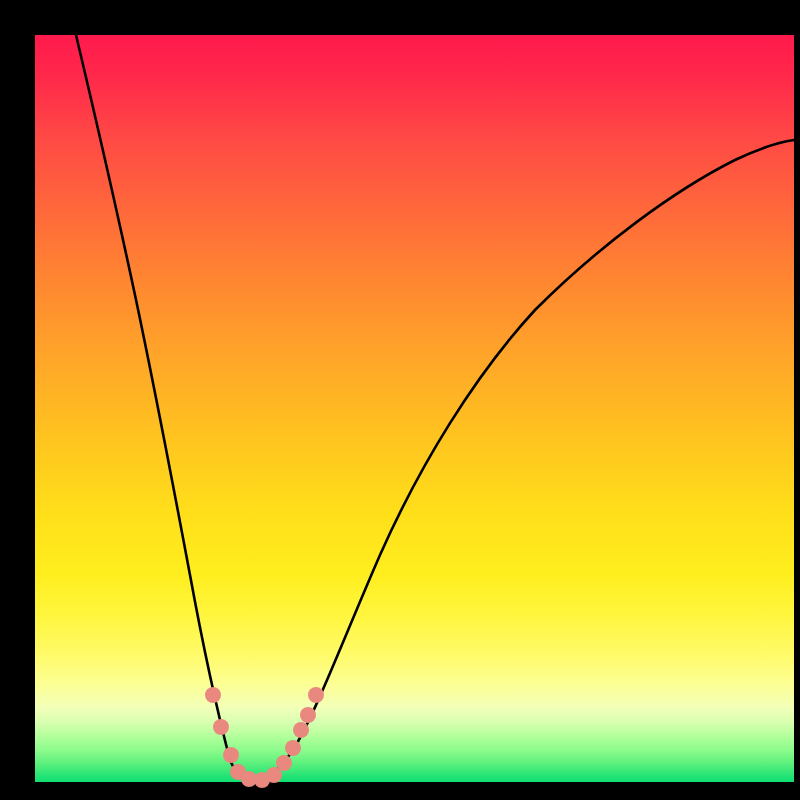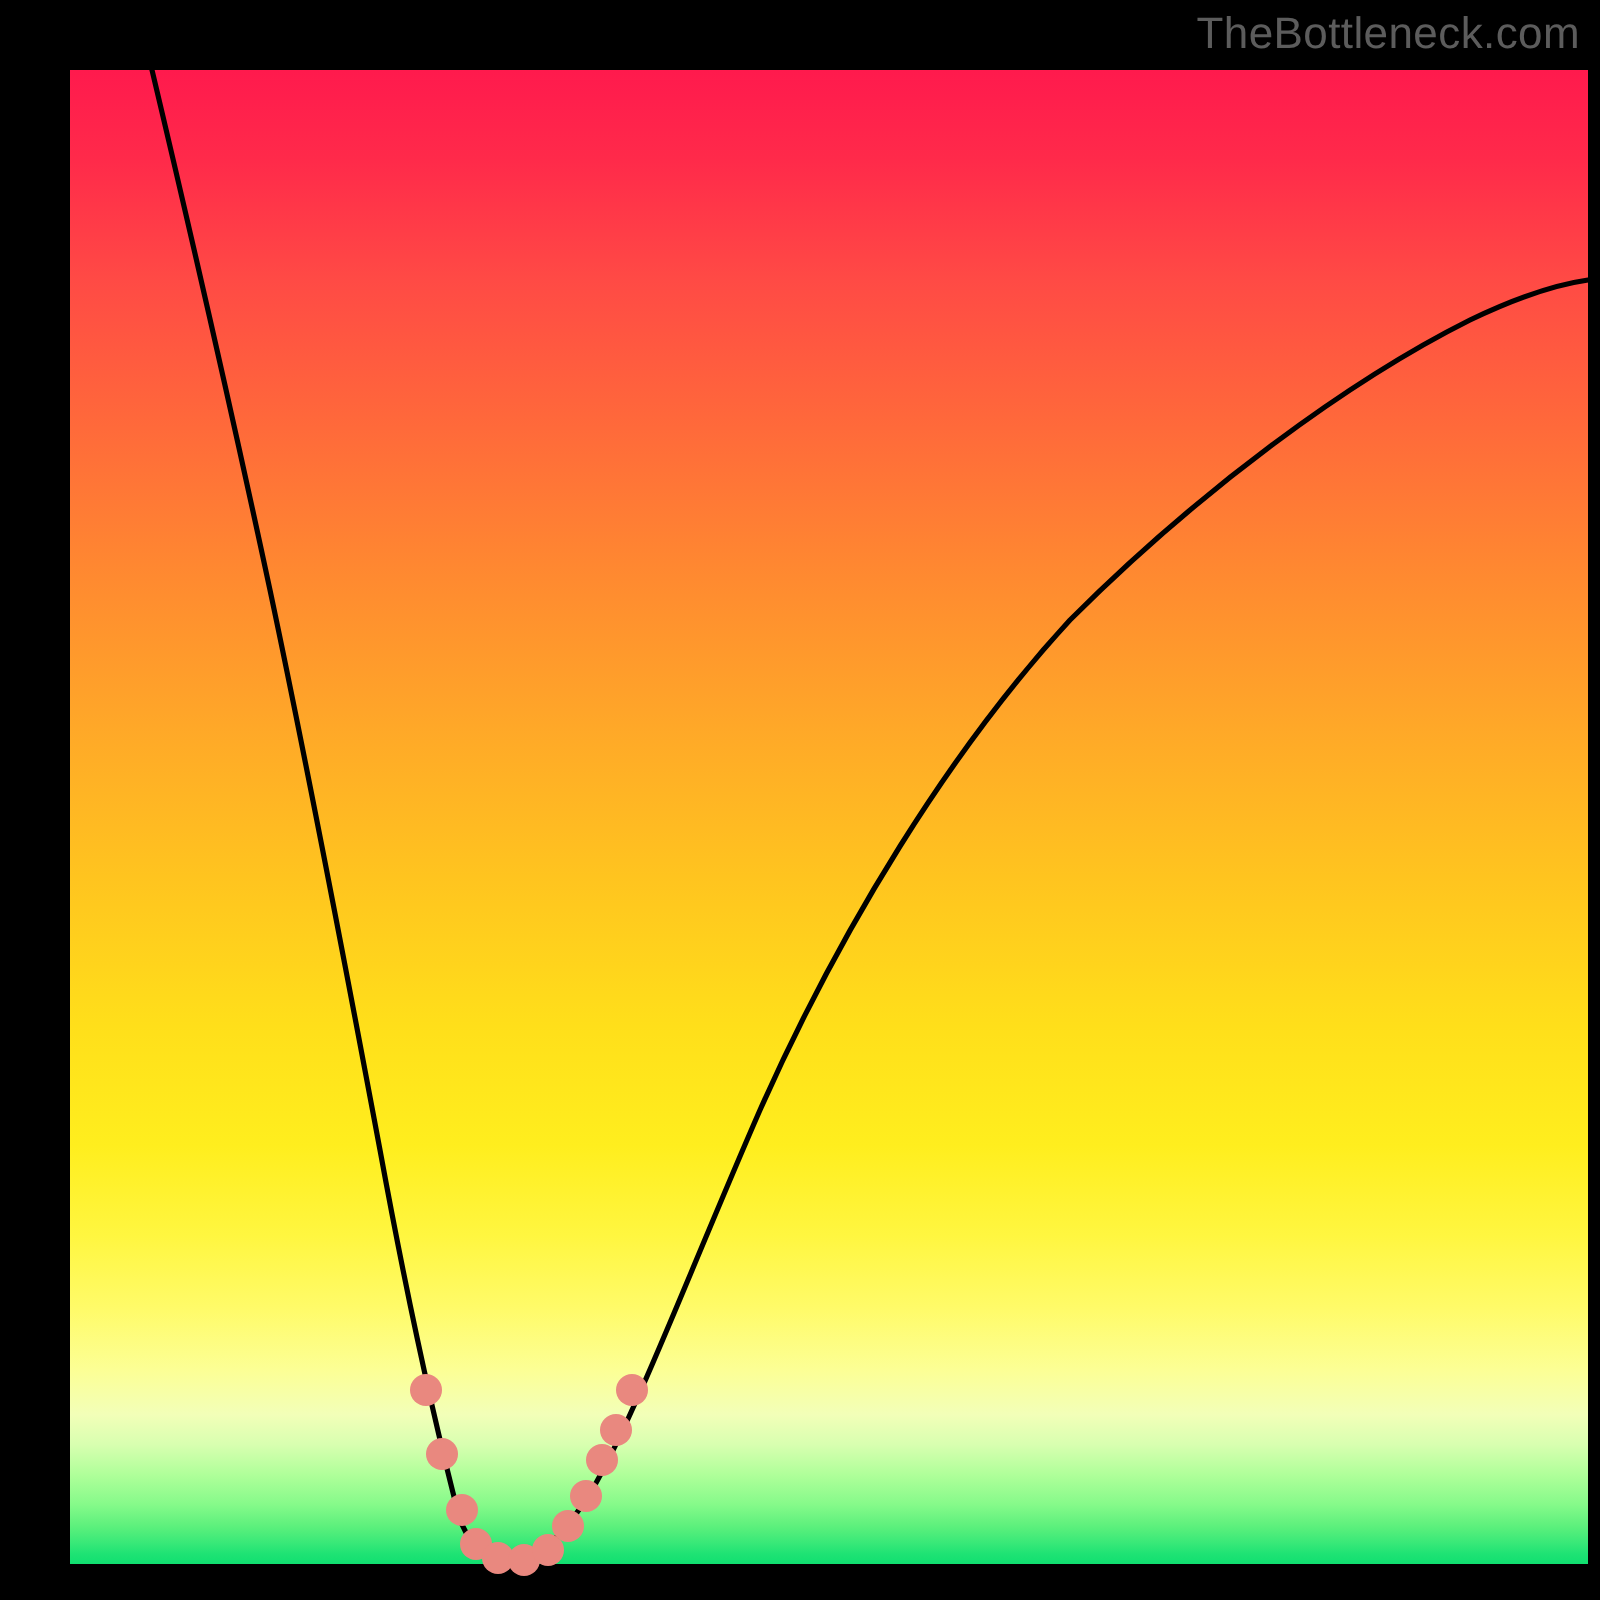--- a/index.html
+++ b/index.html
@@ -102,14 +102,13 @@
       <circle class="dot" cx="214" cy="744" r="8"></circle>
       <circle class="dot" cx="227" cy="745" r="8"></circle>
       <circle class="dot" cx="239" cy="740" r="8"></circle>
       <circle class="dot" cx="249" cy="728" r="8"></circle>
       <circle class="dot" cx="258" cy="713" r="8"></circle>
       <circle class="dot" cx="266" cy="695" r="8"></circle>
       <circle class="dot" cx="273" cy="680" r="8"></circle>
       <circle class="dot" cx="281" cy="660" r="8"></circle>
     </svg>
   </div>
-  <div class="watermark">TheBottleneck.com</div>
 </div>
 
 </body></html>

